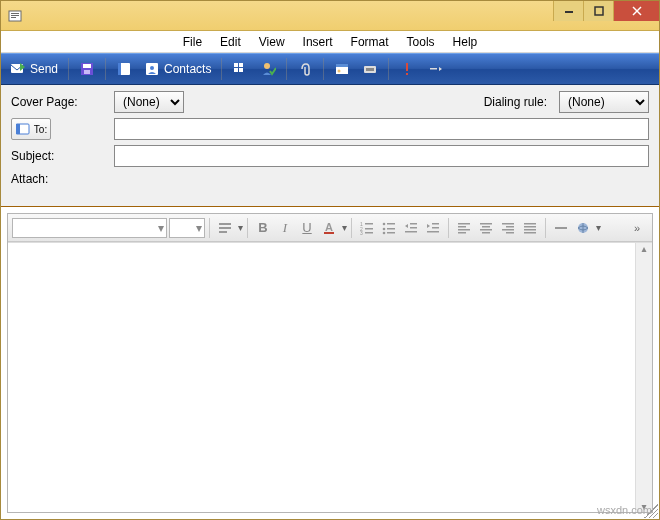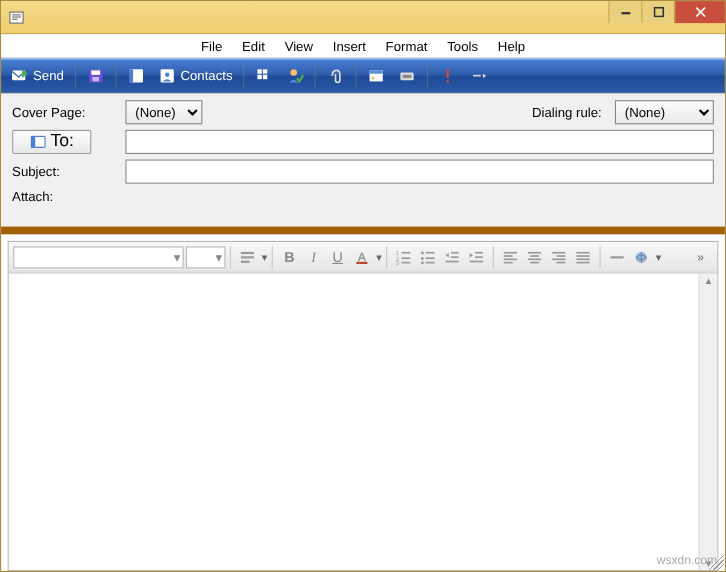--- a/index.html
+++ b/index.html
@@ -84,32 +84,32 @@
   .tsep {
     width: 1px; height: 22px;
     background: rgba(0,0,0,0.3);
     border-right: 1px solid rgba(255,255,255,0.25);
     margin: 0 3px;
   }
   .ticon { width: 16px; height: 16px; display:flex;align-items:center;justify-content:center;}
   .fields {
     background: #f0f0f0;
     padding: 6px 10px 8px 10px;
-    border-bottom: 7px solid #a16207;
+    border-bottom: 1px solid #a16207;
   }
   .row { display: flex; align-items: center; margin-bottom: 5px; gap: 8px; }
   .row label.plain { width: 95px; }
   .to-btn {
-    width: 72px; height: 22px;
+    width: 40px; height: 22px;
     border: 1px solid #9c9c9c;
     background: linear-gradient(#fdfdfd,#e8e8e8);
     display:flex;align-items:center;justify-content:center;
     gap: 3px;
     border-radius: 2px;
-    font-size: 16px;
+    font-size: 10px;
   }
   .sel {
     height: 22px;
     border: 1px solid #888;
     background: linear-gradient(#fdfdfd,#e8e8e8);
     font-size: 12px;
     padding: 0 4px;
   }
   .txt {
     flex: 1;

